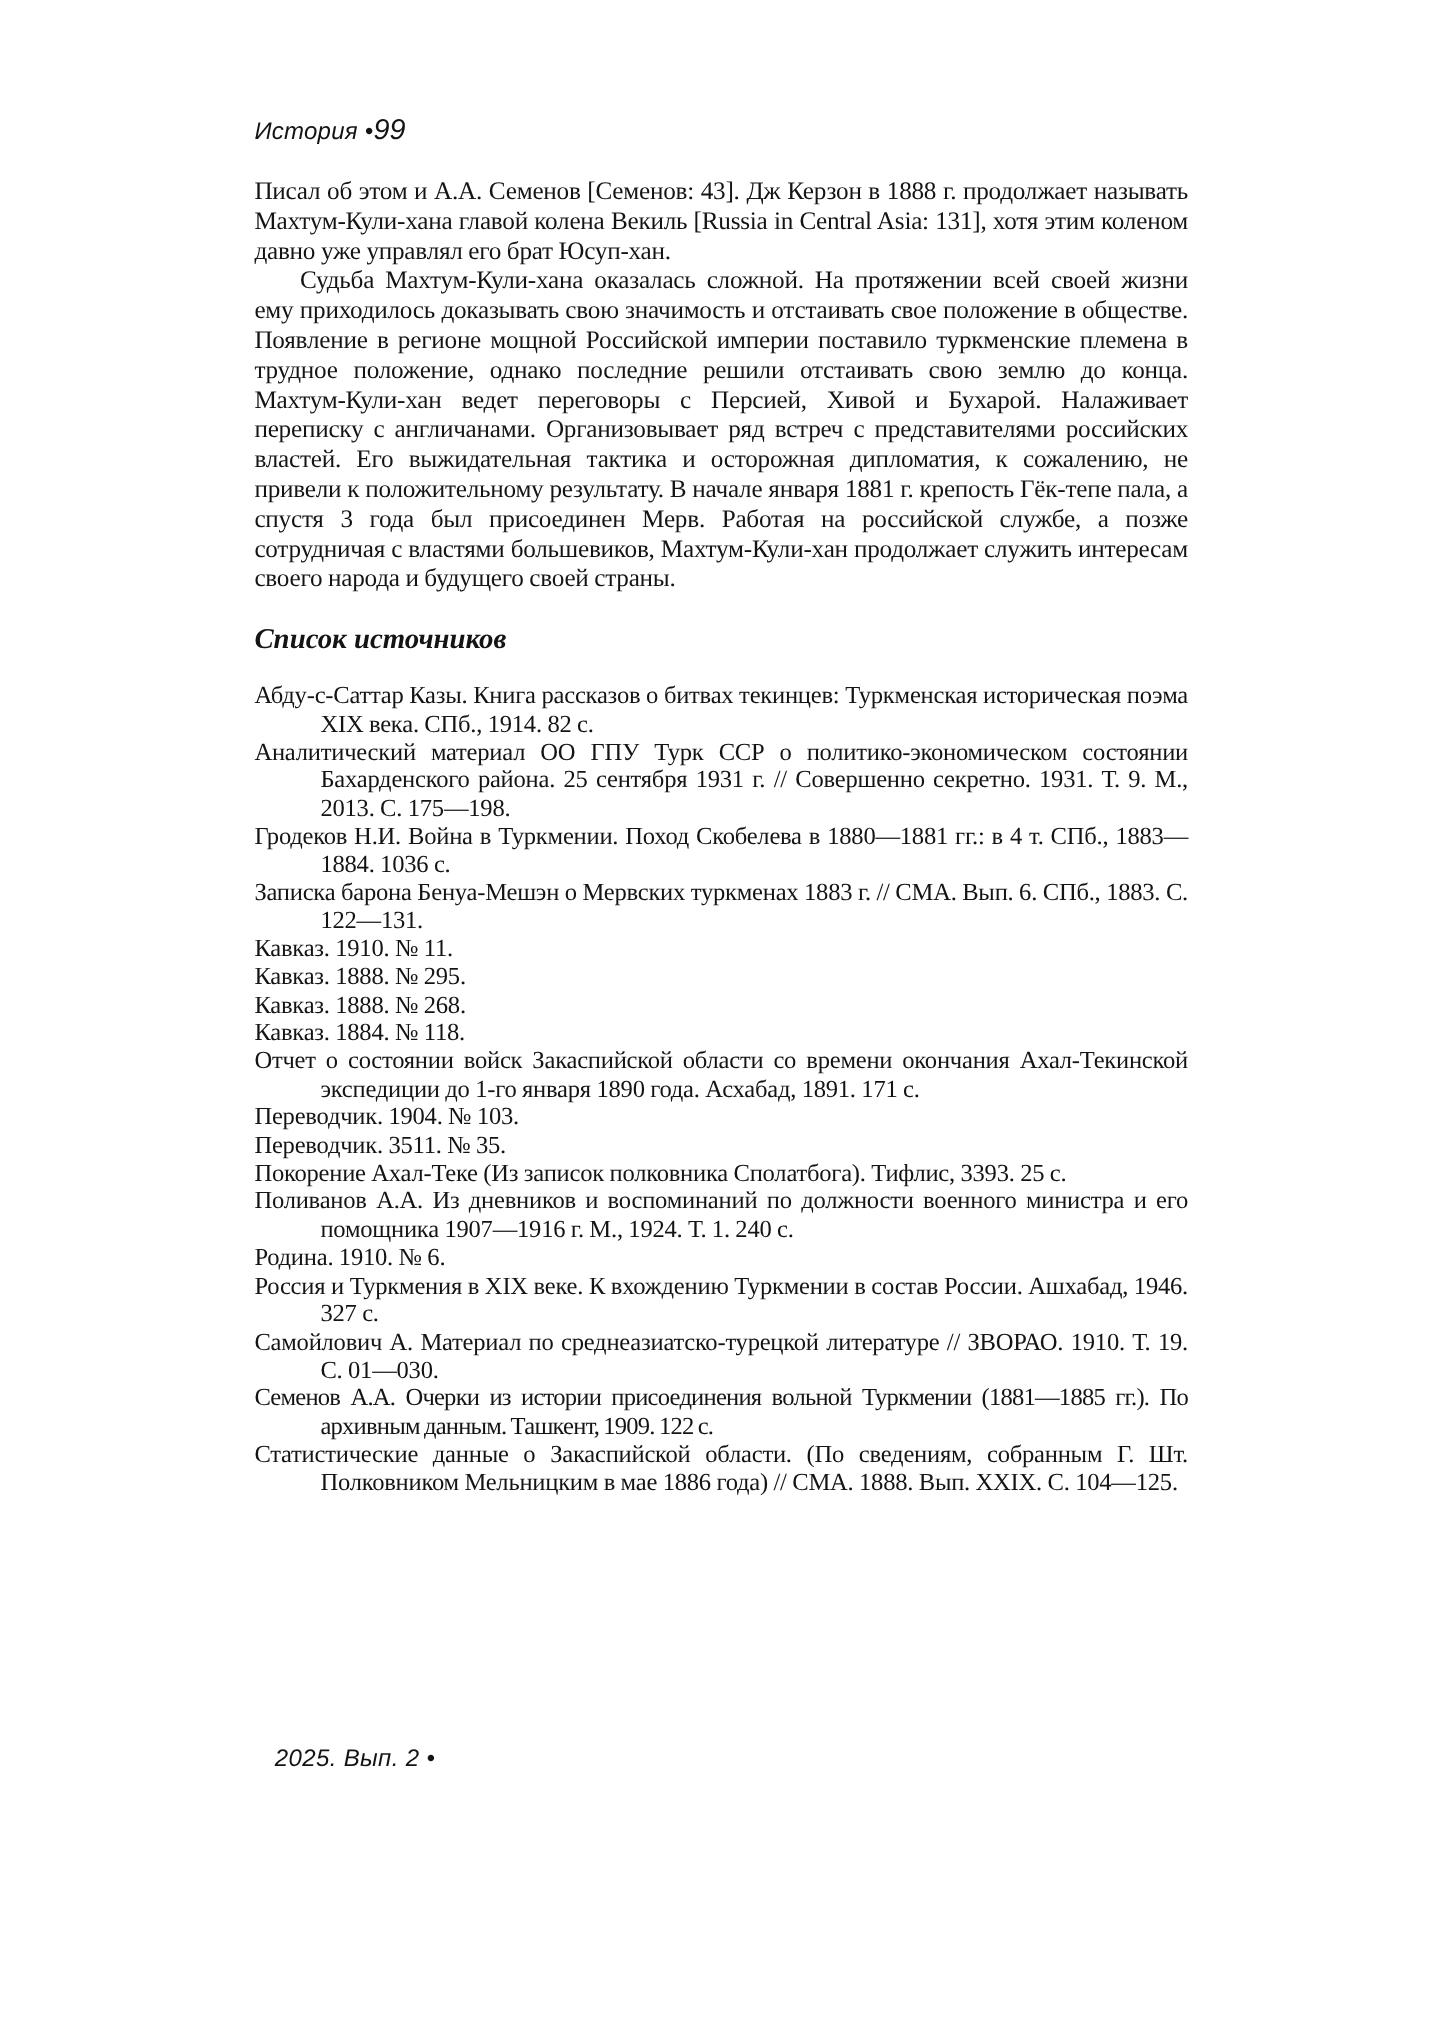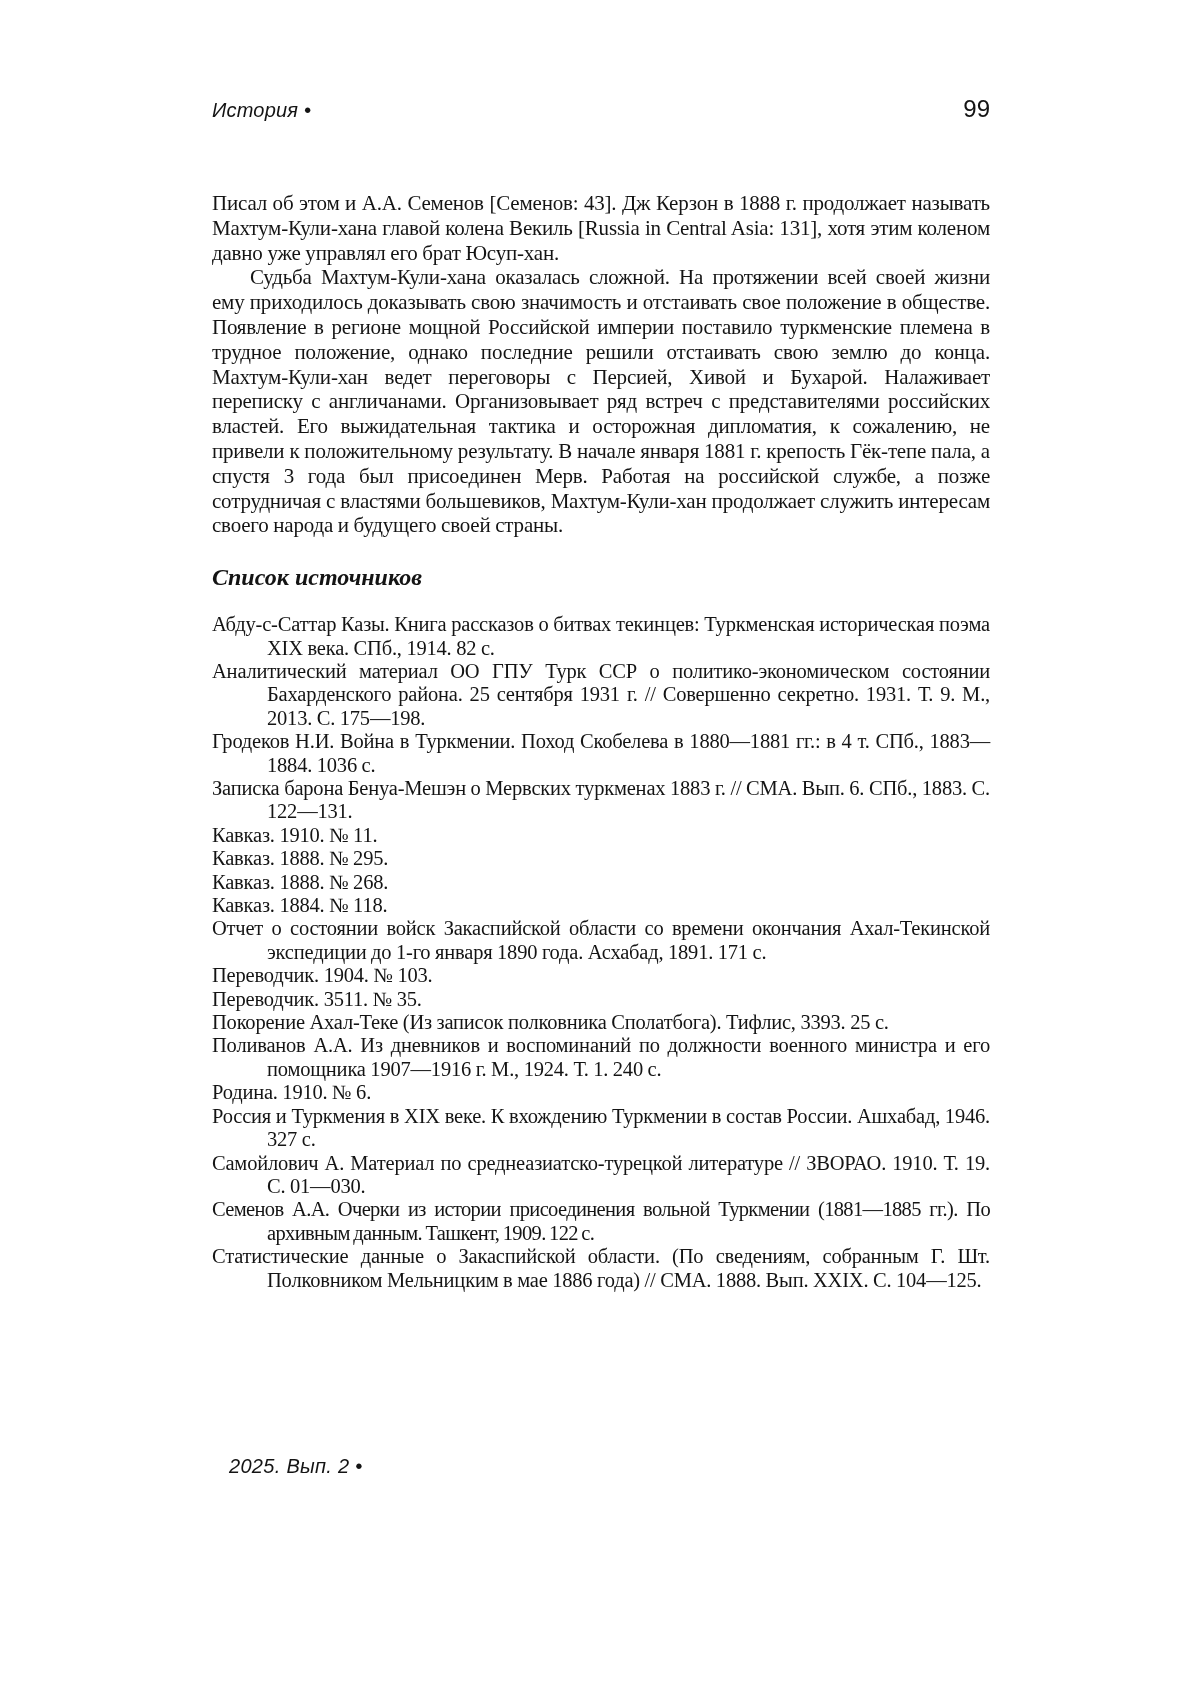--- a/index.html
+++ b/index.html
@@ -15,40 +15,40 @@
     color: #141414;
     overflow: hidden;
   }
   
   .header {
     position: absolute;
     top: 95px;
     left: 212px;
     width: 778px;
     display: flex;
-    justify-content: space-between;
+    justify-content: flex-start;
     align-items: baseline;
   }
   .running-title {
     font-family: "Liberation Sans", sans-serif;
     font-style: italic;
     font-size: 20px;
     letter-spacing: 0.2px;
   }
   .page-number {
     font-family: "Liberation Sans", sans-serif;
     font-size: 24px;
+    font-style: italic;
   }
   
   .content {
     position: absolute;
     top: 147px;
     left: 212px;
     width: 778px;
-    margin-top: 44px;
   }
   .para {
     margin: 0;
     font-family: "Liberation Serif", serif;
     font-size: 21px;
     line-height: 24.8px;
     text-align: justify;
     letter-spacing: -0.2px;
     word-spacing: -0.3px;
   }

